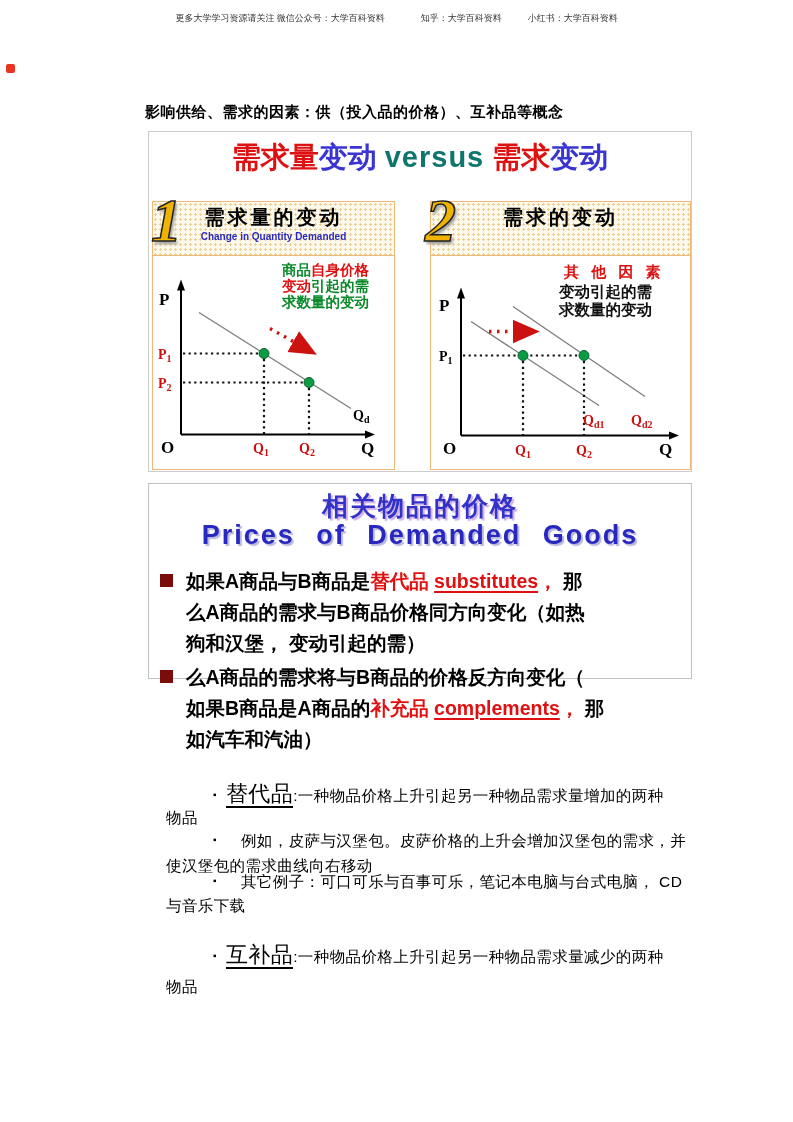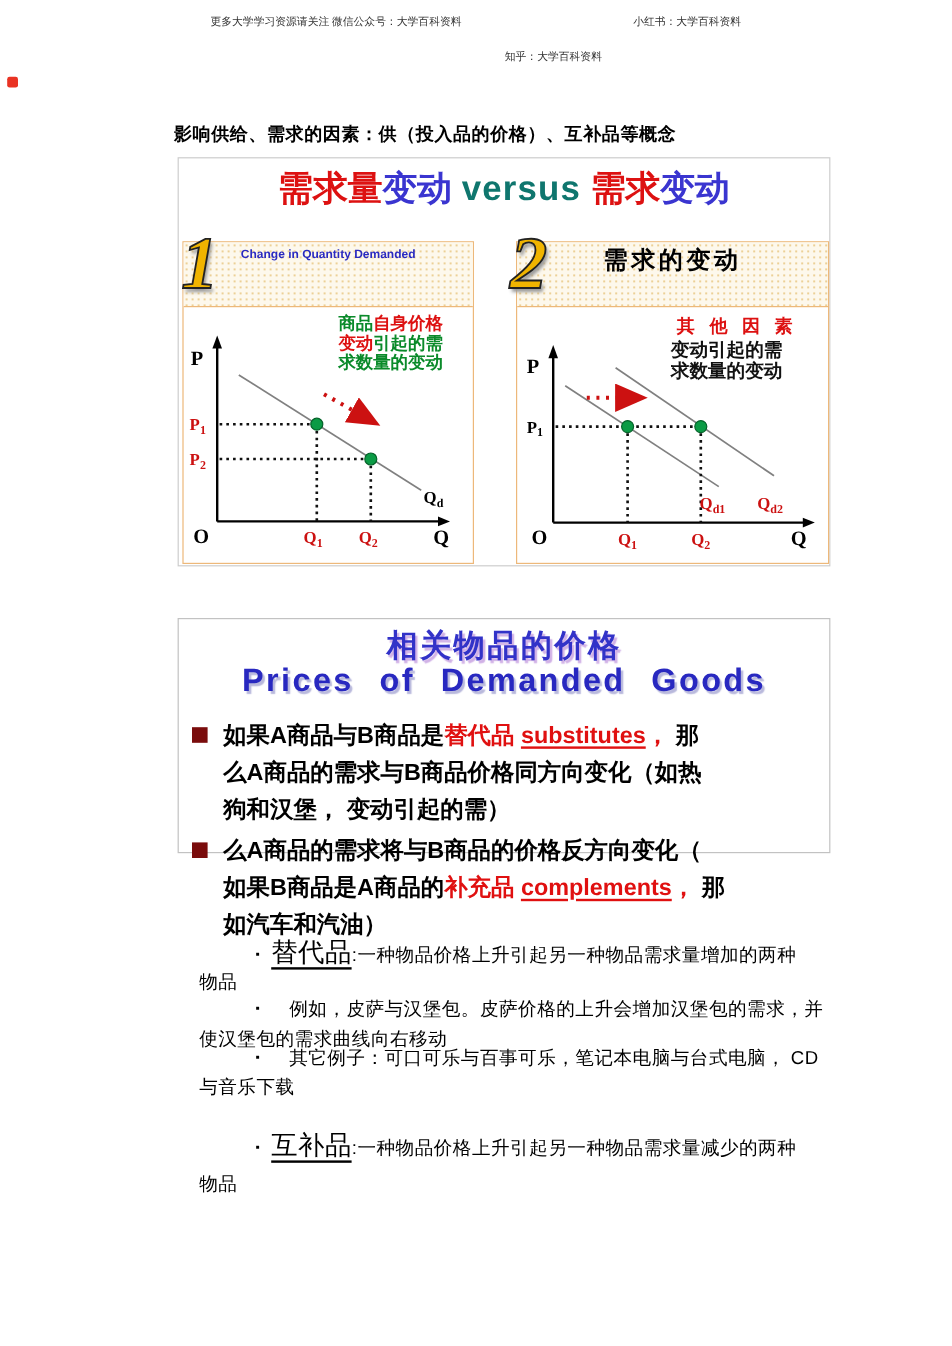--- a/index.html
+++ b/index.html
@@ -1,28 +1,28 @@
 <!DOCTYPE html>
 <html><head>
 <meta charset="utf-8">
 <style>
   html,body{margin:0;padding:0;background:#fff;}
   #page{position:relative;width:793px;height:1122px;background:#fff;overflow:hidden;
         font-family:"Liberation Sans",sans-serif;color:#000;}
   
   .top-header{position:absolute;top:12px;left:0;right:0;display:flex;justify-content:center;
               font-family:"Liberation Serif",serif;font-size:9px;color:#333;}
-  .top-header .gap1{margin-left:36px;margin-top:29px;} .top-header .gap2{margin-left:26px;}
+  .top-header .gap1{margin-left:36px;} .top-header .gap2{margin-left:26px;}
   .red-dot{position:absolute;left:6px;top:64px;width:9px;height:9px;background:#e93323;border-radius:2px;}
   
   .doc-heading{position:absolute;left:145px;top:103px;font-size:15px;font-weight:bold;letter-spacing:0.5px;}
   
   .slide{position:absolute;left:148px;width:544px;background:#fff;box-sizing:border-box;}
   #slide1{top:131px;height:341px;border:1px solid #cdcdcd;}
-  #slide2{top:515px;height:196px;border:1px solid #c2c2c2;}
+  #slide2{top:483px;height:196px;border:1px solid #c2c2c2;}
   
   .s1-title{position:absolute;top:6px;left:0;right:0;text-align:center;font-size:29px;font-weight:bold;white-space:nowrap;}
   .s1-title .red{color:#dd1111;} .s1-title .blu{color:#3a35d0;}
   .s1-title .versus{color:#0f766e;margin:0 8px;letter-spacing:1px;}
   
   .panel{position:absolute;top:69px;height:269px;border:1px solid #edb87a;background:#fff;box-sizing:border-box;}
   .panel.pl{left:3px;width:243px;} .panel.pr{left:281px;width:261px;}
   .panel-head{height:50px;border-bottom:1px solid #edb87a;text-align:center;padding-top:3px;box-sizing:content-box;
               background-color:#fdf8ec;
               background-image:radial-gradient(circle,#ecd096 1px,rgba(0,0,0,0) 1.3px);
@@ -72,20 +72,21 @@
   <div class="doc-heading">影响供给、需求的因素：供（投入品的价格）、互补品等概念</div>
 
   <div class="slide" id="slide1">
     <div class="s1-title">
       <span class="red">需求量</span><span class="blu">变动</span><span class="versus">versus</span><span class="red">需求</span><span class="blu">变动</span>
     </div>
 
     <div class="panel pl">
       <div class="gold-num">1</div>
       <div class="panel-head">
+        <div class="ph-cn">需求量的变动</div>
         <div class="ph-en">Change in Quantity Demanded</div>
       </div>
       <div class="graph">
         <svg viewBox="0 0 241 216">
           <defs>
             <marker id="ra1" markerWidth="9" markerHeight="9" refX="6" refY="3.5" orient="auto">
               <path d="M0,0 L8,3.5 L0,7 Z" fill="#cc1111"></path>
             </marker>
           </defs>
 

